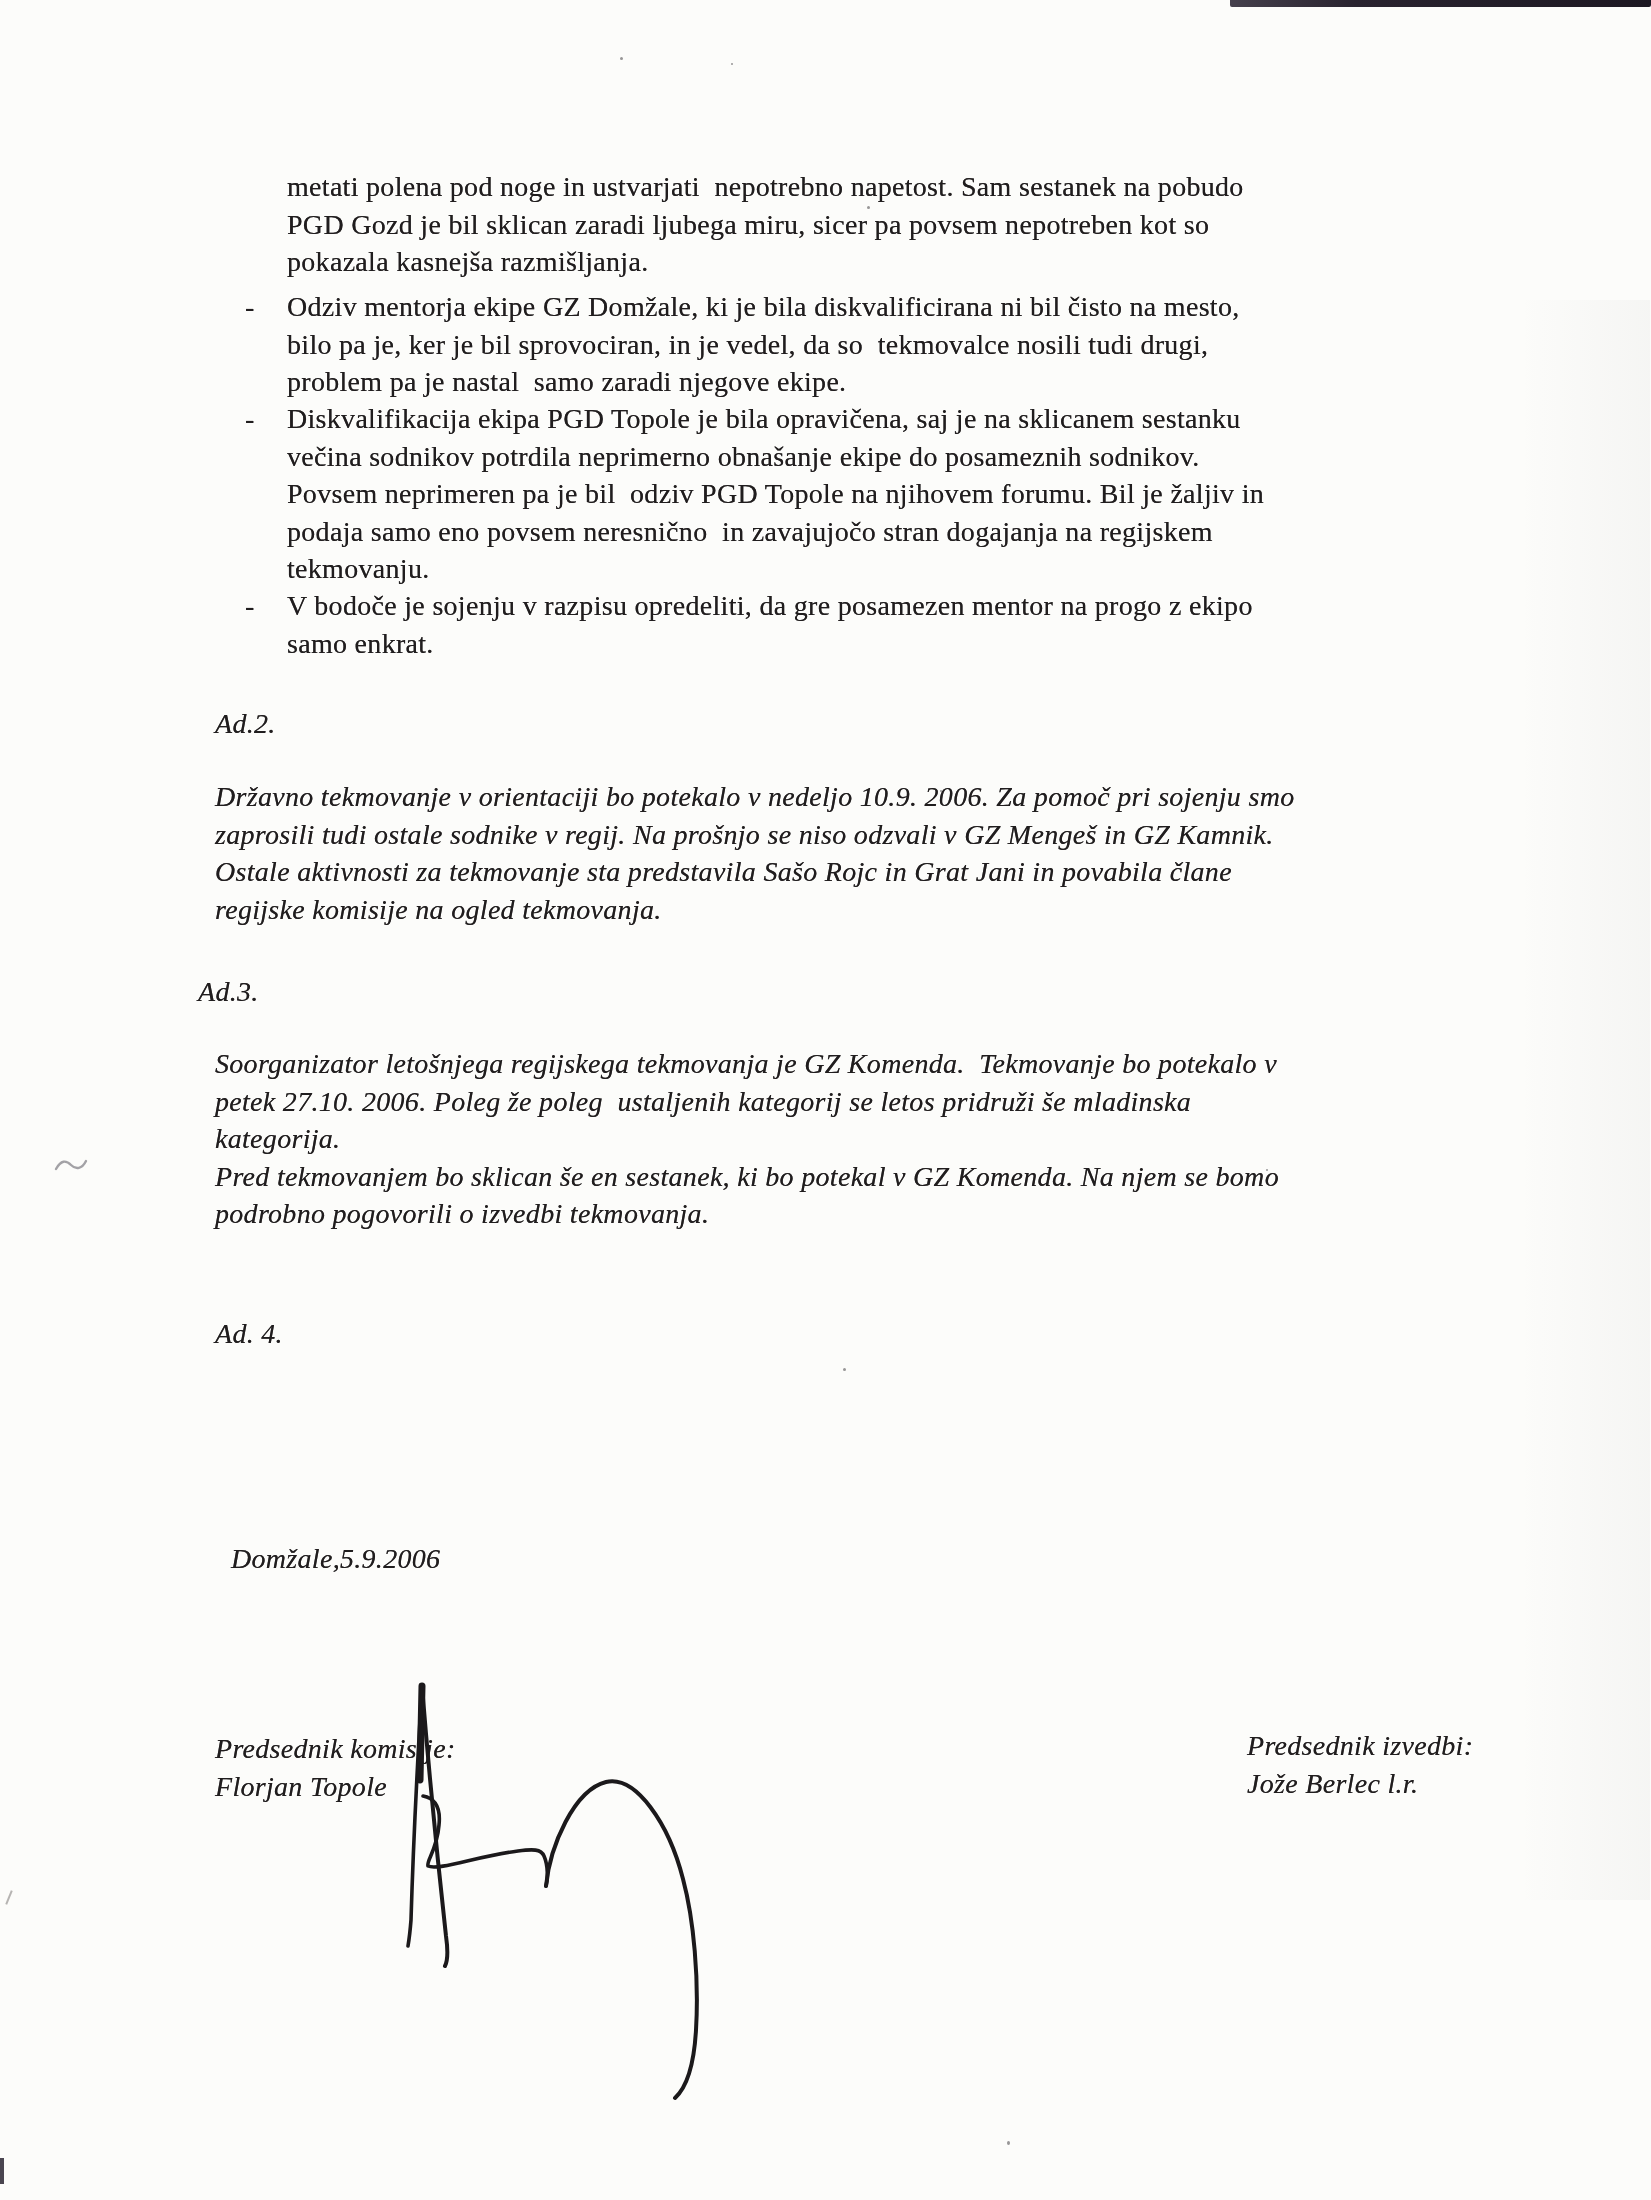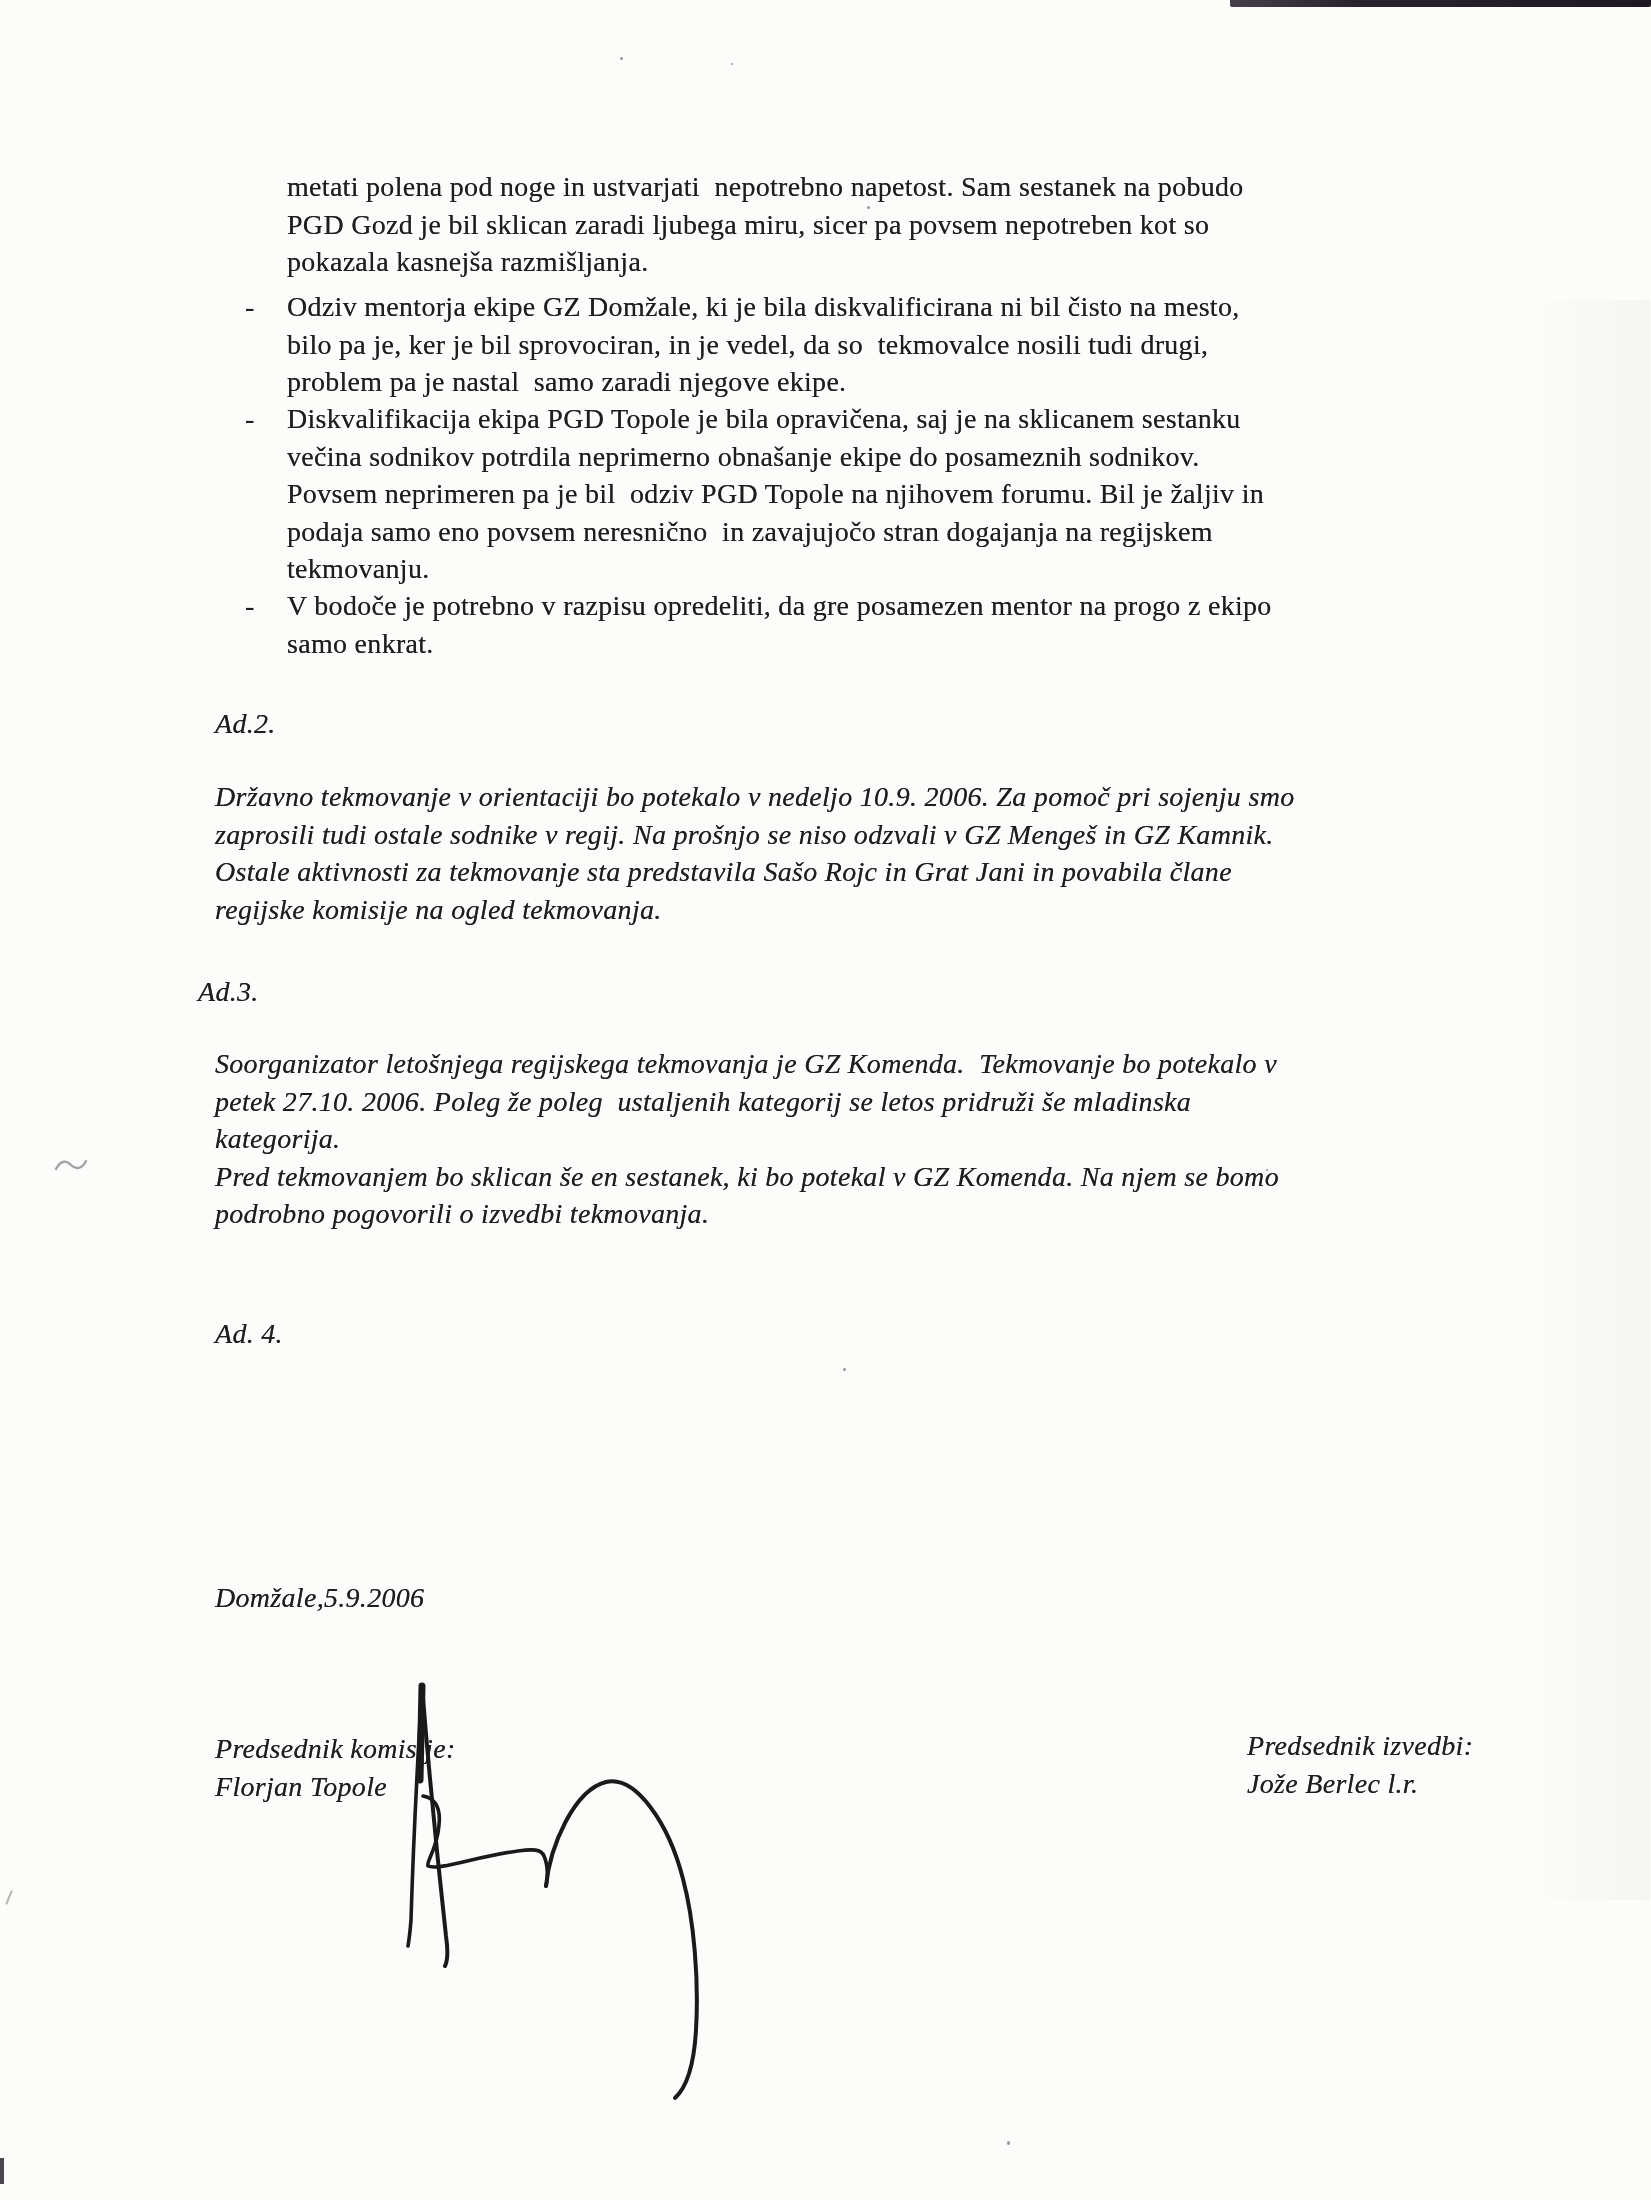--- a/index.html
+++ b/index.html
@@ -77,40 +77,40 @@
     <span class="marker">-</span>
     <div class="lines">Diskvalifikacija ekipa PGD Topole je bila opravičena, saj je na sklicanem sestanku
 večina sodnikov potrdila neprimerno obnašanje ekipe do posameznih sodnikov.
 Povsem neprimeren pa je bil  odziv PGD Topole na njihovem forumu. Bil je žaljiv in
 podaja samo eno povsem neresnično  in zavajujočo stran dogajanja na regijskem
 tekmovanju.</div>
   </div>
 
   <div class="list-item soft" style="top:587px;">
     <span class="marker">-</span>
-    <div class="lines">V bodoče je potrebno v razpisu opredeliti, da gre posamezen mentor na progo z ekipo
+    <div class="lines">V bodoče je sojenju v razpisu opredeliti, da gre posamezen mentor na progo z ekipo
 samo enkrat.</div>
   </div>
 
   <div class="tblock soft" style="left:215px;top:705px;">Ad.2.</div>
   <div class="tblock lines soft" style="left:215px;top:778px;">Državno tekmovanje v orientaciji bo potekalo v nedeljo 10.9. 2006. Za pomoč pri sojenju smo
 zaprosili tudi ostale sodnike v regij. Na prošnjo se niso odzvali v GZ Mengeš in GZ Kamnik.
 Ostale aktivnosti za tekmovanje sta predstavila Sašo Rojc in Grat Jani in povabila člane
 regijske komisije na ogled tekmovanja.</div>
 
   <div class="tblock soft" style="left:198px;top:973px;text-align:center;">Ad.3.</div>
   <div class="tblock lines soft" style="left:215px;top:1045px;">Soorganizator letošnjega regijskega tekmovanja je GZ Komenda.  Tekmovanje bo potekalo v
 petek 27.10. 2006. Poleg že poleg  ustaljenih kategorij se letos pridruži še mladinska
 kategorija.
 Pred tekmovanjem bo sklican še en sestanek, ki bo potekal v GZ Komenda. Na njem se bomo
 podrobno pogovorili o izvedbi tekmovanja.</div>
 
   <div class="tblock soft" style="left:215px;top:1315px;text-align:center;">Ad. 4.</div>
 
-  <div class="tblock soft" style="left:215px;top:1540px;margin-top:39px;">Domžale,5.9.2006</div>
+  <div class="tblock soft" style="left:231px;top:1540px;">Domžale,5.9.2006</div>
 
   <div class="tblock soft" style="left:215px;top:1730px;">Predsednik komisije:</div>
   <div class="tblock soft" style="left:215px;top:1768px;">Florjan Topole</div>
 
   <div class="tblock soft" style="left:1247px;top:1727px;">Predsednik izvedbi:</div>
   <div class="tblock soft" style="left:1247px;top:1765px;">Jože Berlec l.r.</div>
 
   <svg class="sig-svg" width="350" height="500" viewBox="0 0 350 500">
     <path d="M44,68 C40,135 35,235 33,302 C32,315 31,322 30,328" stroke-width="3.6"></path>
     <path d="M44,68 L42,162" stroke-width="7"></path>

